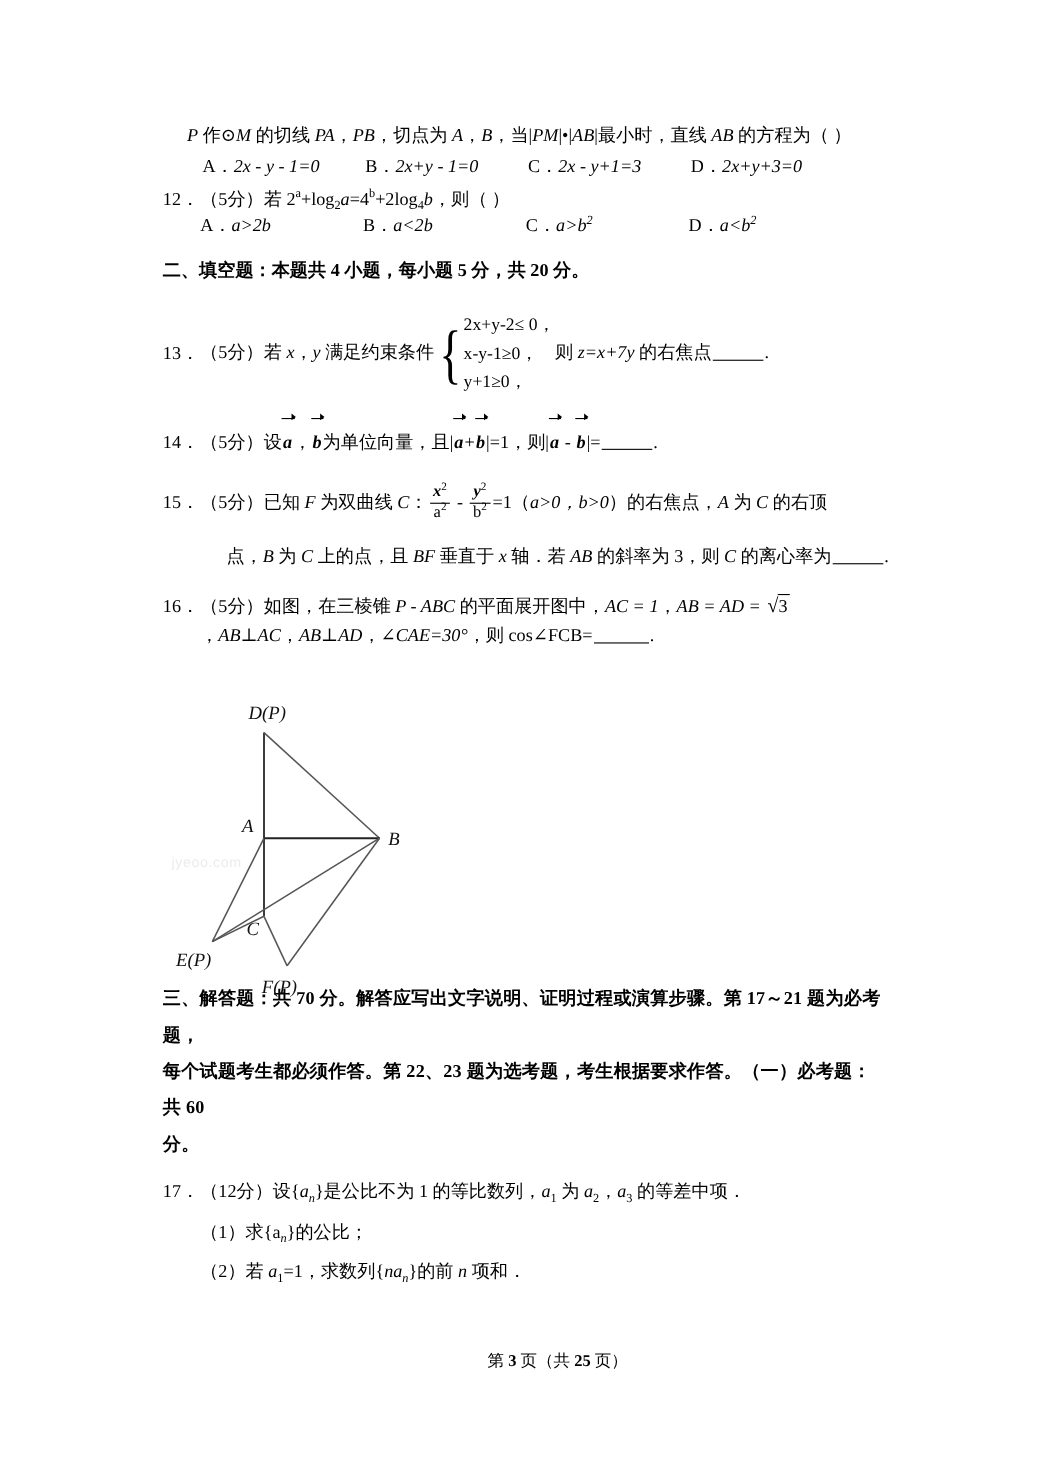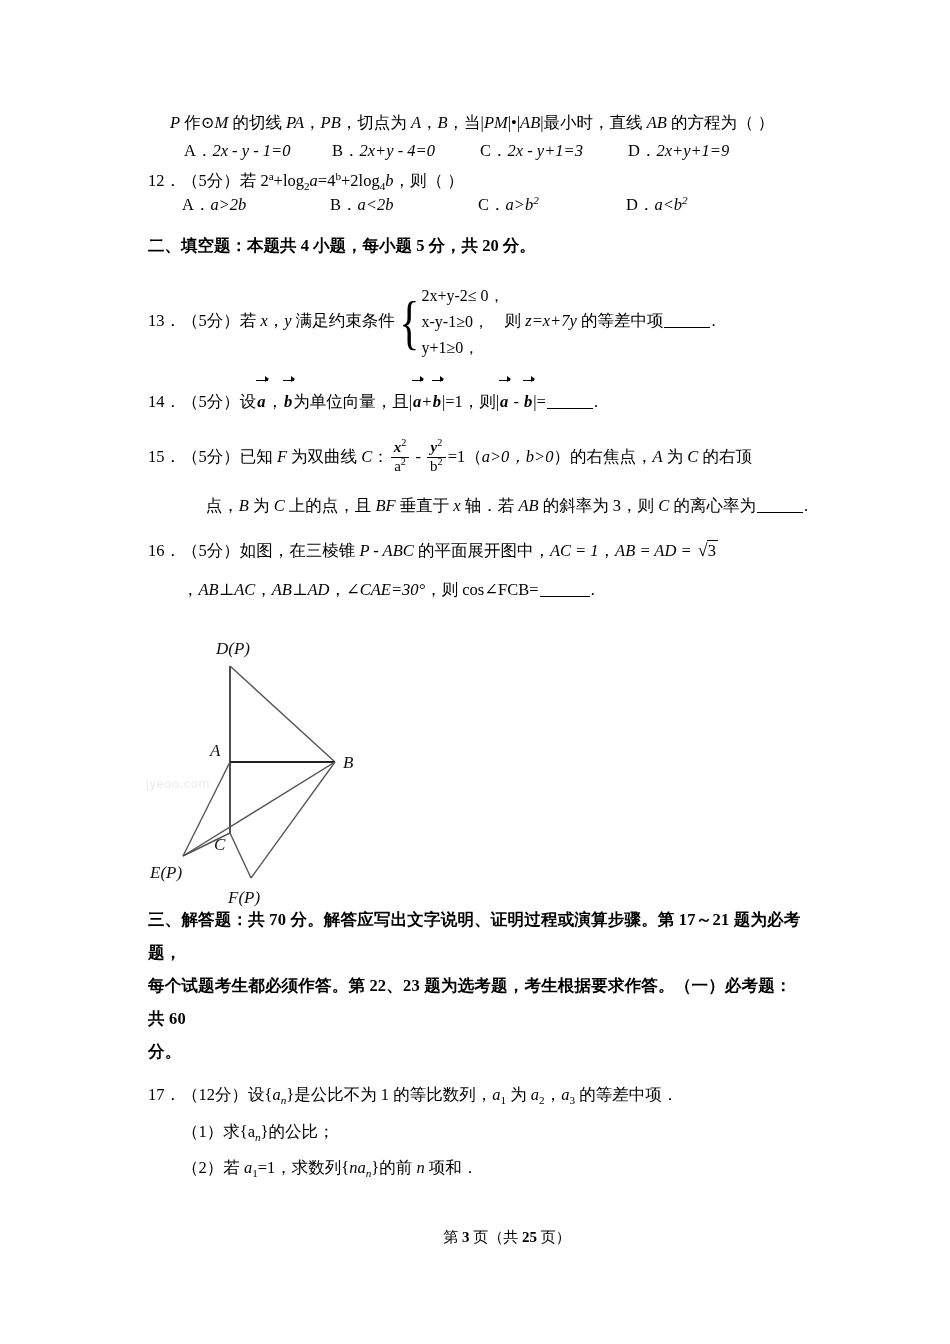--- a/index.html
+++ b/index.html
@@ -176,21 +176,21 @@
     padding-left: 2px;
   }
   .sys-rows div { white-space: nowrap; }
 
   
   .q15line { font-size: 16.5px; line-height: 1.7; }
 
   
   .figure {
     position: absolute;
-    left: 138px;
+    left: 148px;
     top: 628px;
     width: 300px;
     height: 292px;
   }
   .figure svg { display: block; }
   .wm {
     position: absolute;
     left: 8px;
     top: 148px;
     font-size: 13px;
@@ -217,23 +217,23 @@
 
 <div class="page">
   <div class="content">
 
     <div class="line" style="padding-left:22px;">
       <span class="it">P</span><span> 作⊙</span><span class="it">M</span><span> 的切线 </span><span class="it">PA</span><span>，</span><span class="it">PB</span><span>，切点为 </span><span class="it">A</span><span>，</span><span class="it">B</span><span>，当|</span><span class="it">PM</span><span>|•|</span><span class="it">AB</span><span>|最小时，直线 </span><span class="it">AB</span><span> 的方程为（      ）</span>
     </div>
 
     <div class="choices" style="padding-left:36px;">
       <div class="ch"><span>A．</span><span class="it">2x - y - 1=0</span></div>
-      <div class="ch"><span>B．</span><span class="it">2x+y - 4=0</span></div>
+      <div class="ch"><span>B．</span><span class="it">2x+y - 1=0</span></div>
       <div class="ch"><span>C．</span><span class="it">2x - y+1=3</span></div>
-      <div class="ch"><span>D．</span><span class="it">2x+y+1=9</span></div>
+      <div class="ch"><span>D．</span><span class="it">2x+y+3=0</span></div>
     </div>
 
     <div class="qline" style="margin-top:6px;">
       <span class="qnum">12．</span><span>（5分）</span><span>若 2</span><sup>a</sup><span>+log</span><sub>2</sub><span class="it">a</span><span>=4</span><sup>b</sup><span>+2log</span><sub>4</sub><span class="it">b</span><span>，则（      ）</span>
     </div>
 
     <div class="choices" style="margin-top:0;">
       <div class="ch"><span>A．</span><span class="it">a&gt;2b</span></div>
       <div class="ch"><span>B．</span><span class="it">a&lt;2b</span></div>
       <div class="ch"><span>C．</span><span class="it">a&gt;b</span><sup class="it">2</sup></div>
@@ -243,38 +243,38 @@
     <div class="sec-head" style="margin-top:14px;">二、填空题：本题共 4 小题，每小题 5 分，共 20 分。</div>
 
     <div class="qline" style="margin-top:22px;">
       <span class="qnum">13．</span><span>（5分）</span><span>若 </span><span class="it">x</span><span>，</span><span class="it">y</span><span> 满足约束条件</span><span class="system">
           <span class="brace">{</span>
           <span class="sys-rows">
             <div>2x+y-2≤ 0，</div>
             <div>x-y-1≥0，</div>
             <div>y+1≥0，</div>
           </span>
-        </span><span>则 </span><span class="it">z</span><span class="it">=x+7y</span><span> 的等差中项</span><span class="blank"></span><span>.</span>
+        </span><span>则 </span><span class="it">z</span><span class="it">=x+7y</span><span> 的右焦点</span><span class="blank"></span><span>.</span>
     </div>
 
     <div class="qline" style="margin-top:28px;">
       <span class="qnum">14．</span><span>（5分）</span><span>设</span><span class="vec">a</span><span>，</span><span class="vec">b</span><span>为单位向量，且|</span><span class="vec">a</span><span>+</span><span class="vec">b</span><span>|=1，则|</span><span class="vec">a</span><span> - </span><span class="vec">b</span><span>|=</span><span class="blank"></span><span>.</span>
     </div>
 
     <div class="qline q15line" style="margin-top:26px;">
       <span class="qnum">15．</span><span>（5分）</span><span>已知 </span><span class="it">F</span><span> 为双曲线 </span><span class="it">C</span><span>：</span><span class="frac"><span class="num"><span class="bold it">x</span><sup>2</sup></span><span class="den"><span>a</span><sup>2</sup></span></span><span> - </span><span class="frac"><span class="num"><span class="bold it">y</span><sup>2</sup></span><span class="den"><span>b</span><sup>2</sup></span></span><span>=1（</span><span class="it">a&gt;0，b&gt;0</span><span>）的右焦点，</span><span class="it">A</span><span> 为 </span><span class="it">C</span><span> 的右顶</span>
     </div>
     <div class="qline q15line indent" style="margin-top:16px;text-align:right;">
       <span>点，</span><span class="it">B</span><span> 为 </span><span class="it">C</span><span> 上的点，且 </span><span class="it">BF</span><span> 垂直于 </span><span class="it">x</span><span> 轴．若 </span><span class="it">AB</span><span> 的斜率为 3，则 </span><span class="it">C</span><span> 的离心率为</span><span class="blank"></span><span>.</span>
     </div>
 
     <div class="qline" style="margin-top:16px;">
       <span class="qnum">16．</span><span>（5分）</span><span>如图，在三棱锥 </span><span class="it">P - ABC</span><span> 的平面展开图中，</span><span class="it">AC = 1</span><span>，</span><span class="it">AB = AD = </span><span class="sqrt"><span class="rad">√</span><span class="rand">3</span></span>
     </div>
-    <div class="qline indent" style="margin-top:12px;">
+    <div class="qline indent" style="">
       <span>，</span><span class="it">AB⊥AC</span><span>，</span><span class="it">AB⊥AD</span><span>，</span><span class="it">∠CAE=30°</span><span>，则 </span><span>cos∠FCB</span><span>=</span><span class="blank wide"></span><span>.</span>
     </div>
 
     <div style="height:300px;"></div>
 
     <div class="sec-head-3">三、解答题：共 70 分。解答应写出文字说明、证明过程或演算步骤。第 17～21 题为必考题，</div>
     <div class="sec-head-3">每个试题考生都必须作答。第 22、23 题为选考题，考生根据要求作答。（一）必考题：共 60</div>
     <div class="sec-head-3">分。</div>
 
     <div class="qline" style="margin-top:14px;">

